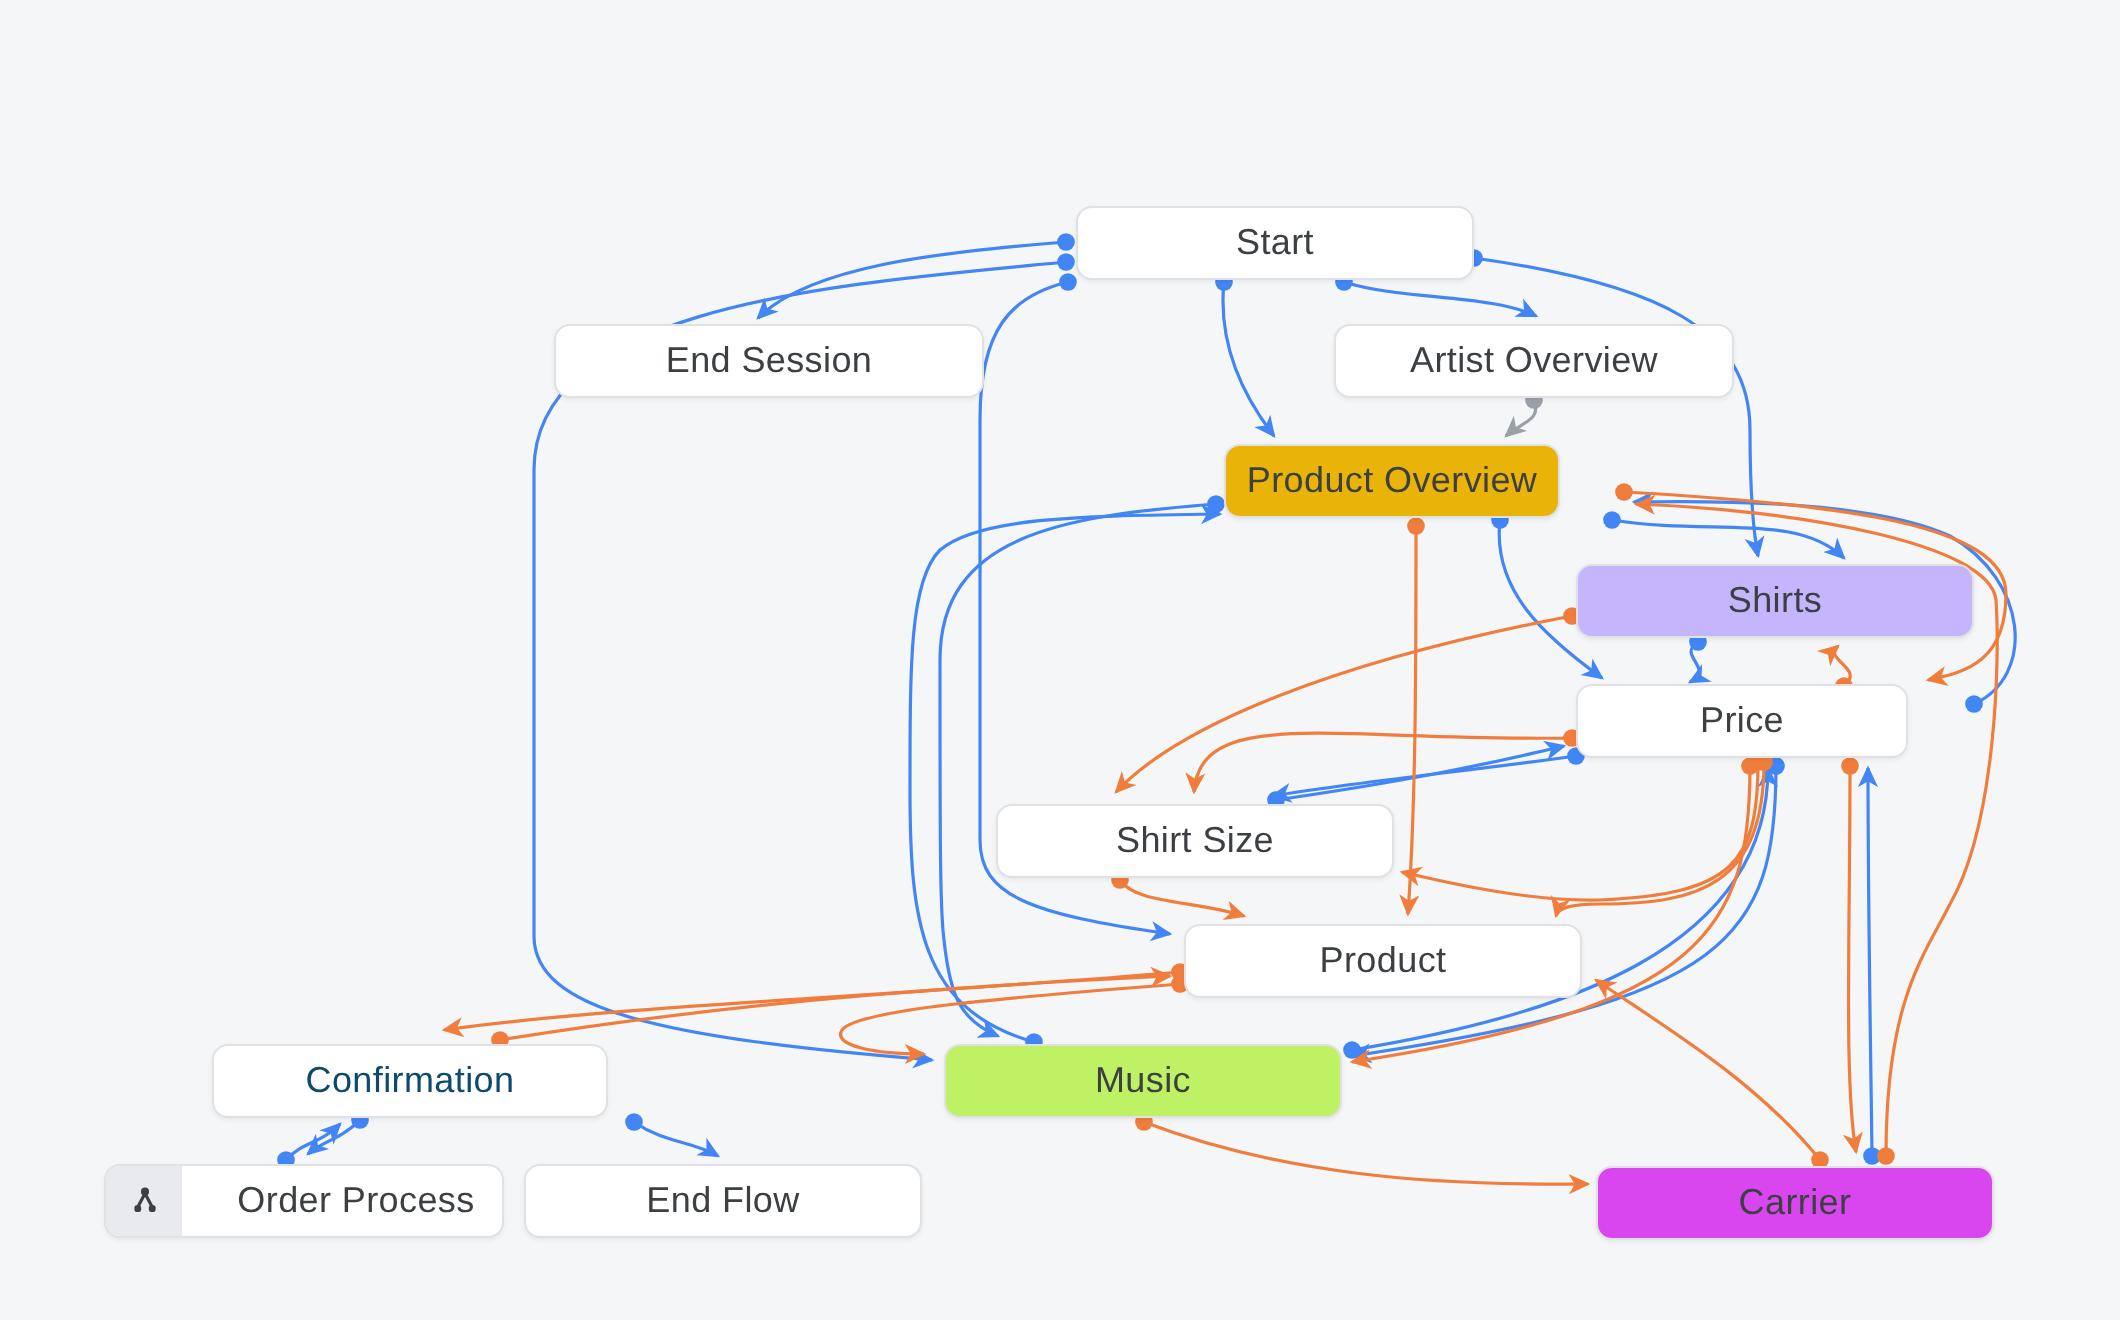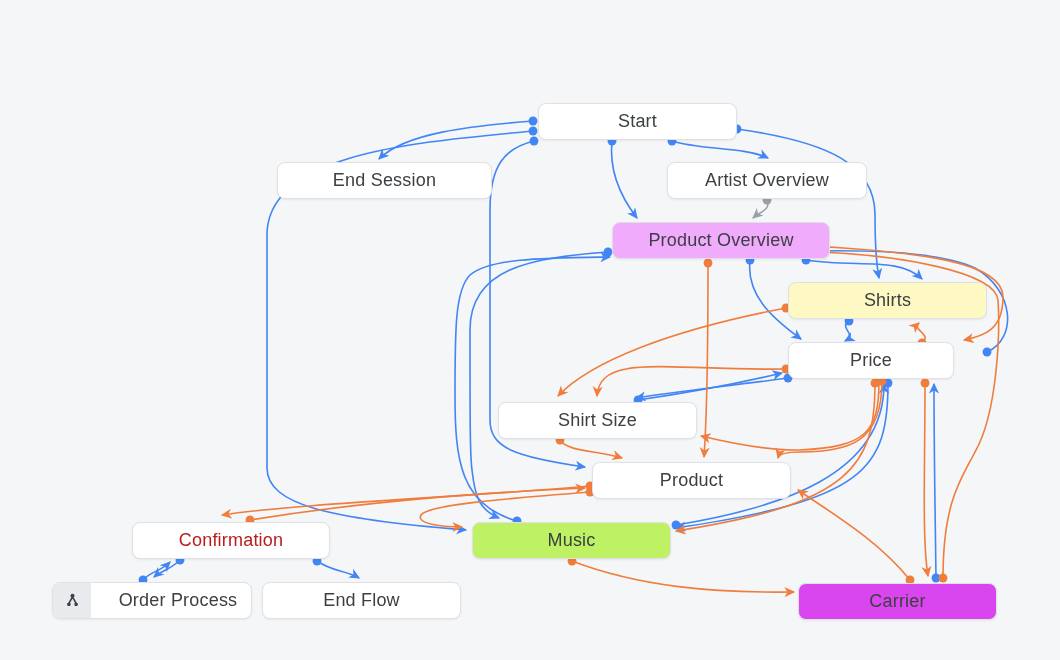--- a/index.html
+++ b/index.html
@@ -101,36 +101,36 @@
   <div id="nodes">
       <div class="node" style="left: 538px; top: 103px; width: 199px; height: 37px; background: rgb(255, 255, 255); border-color: rgb(223, 225, 229); color: rgb(60, 64, 67);">
         <span class="label">Start</span>
       </div>
       <div class="node" style="left: 277px; top: 162px; width: 215px; height: 37px; background: rgb(255, 255, 255); border-color: rgb(223, 225, 229); color: rgb(60, 64, 67);">
         <span class="label">End Session</span>
       </div>
       <div class="node" style="left: 667px; top: 162px; width: 200px; height: 37px; background: rgb(255, 255, 255); border-color: rgb(223, 225, 229); color: rgb(60, 64, 67);">
         <span class="label">Artist Overview</span>
       </div>
-      <div class="node" style="left: 612px; top: 222px; width: 218px; height: 37px; background: #f0abfc; border-color: rgb(223, 225, 229); color: rgb(60, 64, 67);">
+      <div class="node" style="left: 612px; top: 222px; width: 168px; height: 37px; background: #eab308; border-color: rgb(223, 225, 229); color: rgb(60, 64, 67);">
         <span class="label">Product Overview</span>
       </div>
-      <div class="node" style="left: 788px; top: 282px; width: 199px; height: 37px; background: #fef9c3; border-color: rgb(223, 225, 229); color: rgb(60, 64, 67);">
+      <div class="node" style="left: 788px; top: 282px; width: 199px; height: 37px; background: #c4b5fd; border-color: rgb(223, 225, 229); color: rgb(60, 64, 67);">
         <span class="label">Shirts</span>
       </div>
       <div class="node" style="left: 788px; top: 342px; width: 166px; height: 37px; background: rgb(255, 255, 255); border-color: rgb(223, 225, 229); color: rgb(60, 64, 67);">
         <span class="label">Price</span>
       </div>
       <div class="node" style="left: 498px; top: 402px; width: 199px; height: 37px; background: rgb(255, 255, 255); border-color: rgb(223, 225, 229); color: rgb(60, 64, 67);">
         <span class="label">Shirt Size</span>
       </div>
       <div class="node" style="left: 592px; top: 462px; width: 199px; height: 37px; background: rgb(255, 255, 255); border-color: rgb(223, 225, 229); color: rgb(60, 64, 67);">
         <span class="label">Product</span>
       </div>
-      <div class="node" style="left: 132px; top: 522px; width: 198px; height: 37px; background: rgb(255, 255, 255); border-color: rgb(223, 225, 229); color: #b91c1c;">
+      <div class="node" style="left: 106px; top: 522px; width: 198px; height: 37px; background: rgb(255, 255, 255); border-color: rgb(223, 225, 229); color: #0c4a6e;">
         <span class="label">Confirmation</span>
       </div>
       <div class="node" style="left: 472px; top: 522px; width: 199px; height: 37px; background: #bef264; border-color: rgb(223, 225, 229); color: rgb(60, 64, 67);">
         <span class="label">Music</span>
       </div>
       <div class="node has-icon" style="left: 52px; top: 582px; width: 200px; height: 37px; background: rgb(255, 255, 255); border-color: rgb(223, 225, 229); color: rgb(60, 64, 67);">
         <span class="icon-band" style="background: rgb(232, 234, 237);">
           <svg width="17" height="17" viewBox="0 0 16 16">
             <circle cx="8" cy="3.6" r="1.9" fill="#3c4043"></circle>
             <path d="M8,4.5 L4.6,10.8 M8,4.5 L11.4,10.8" stroke="#3c4043" stroke-width="1.5" fill="none"></path>

